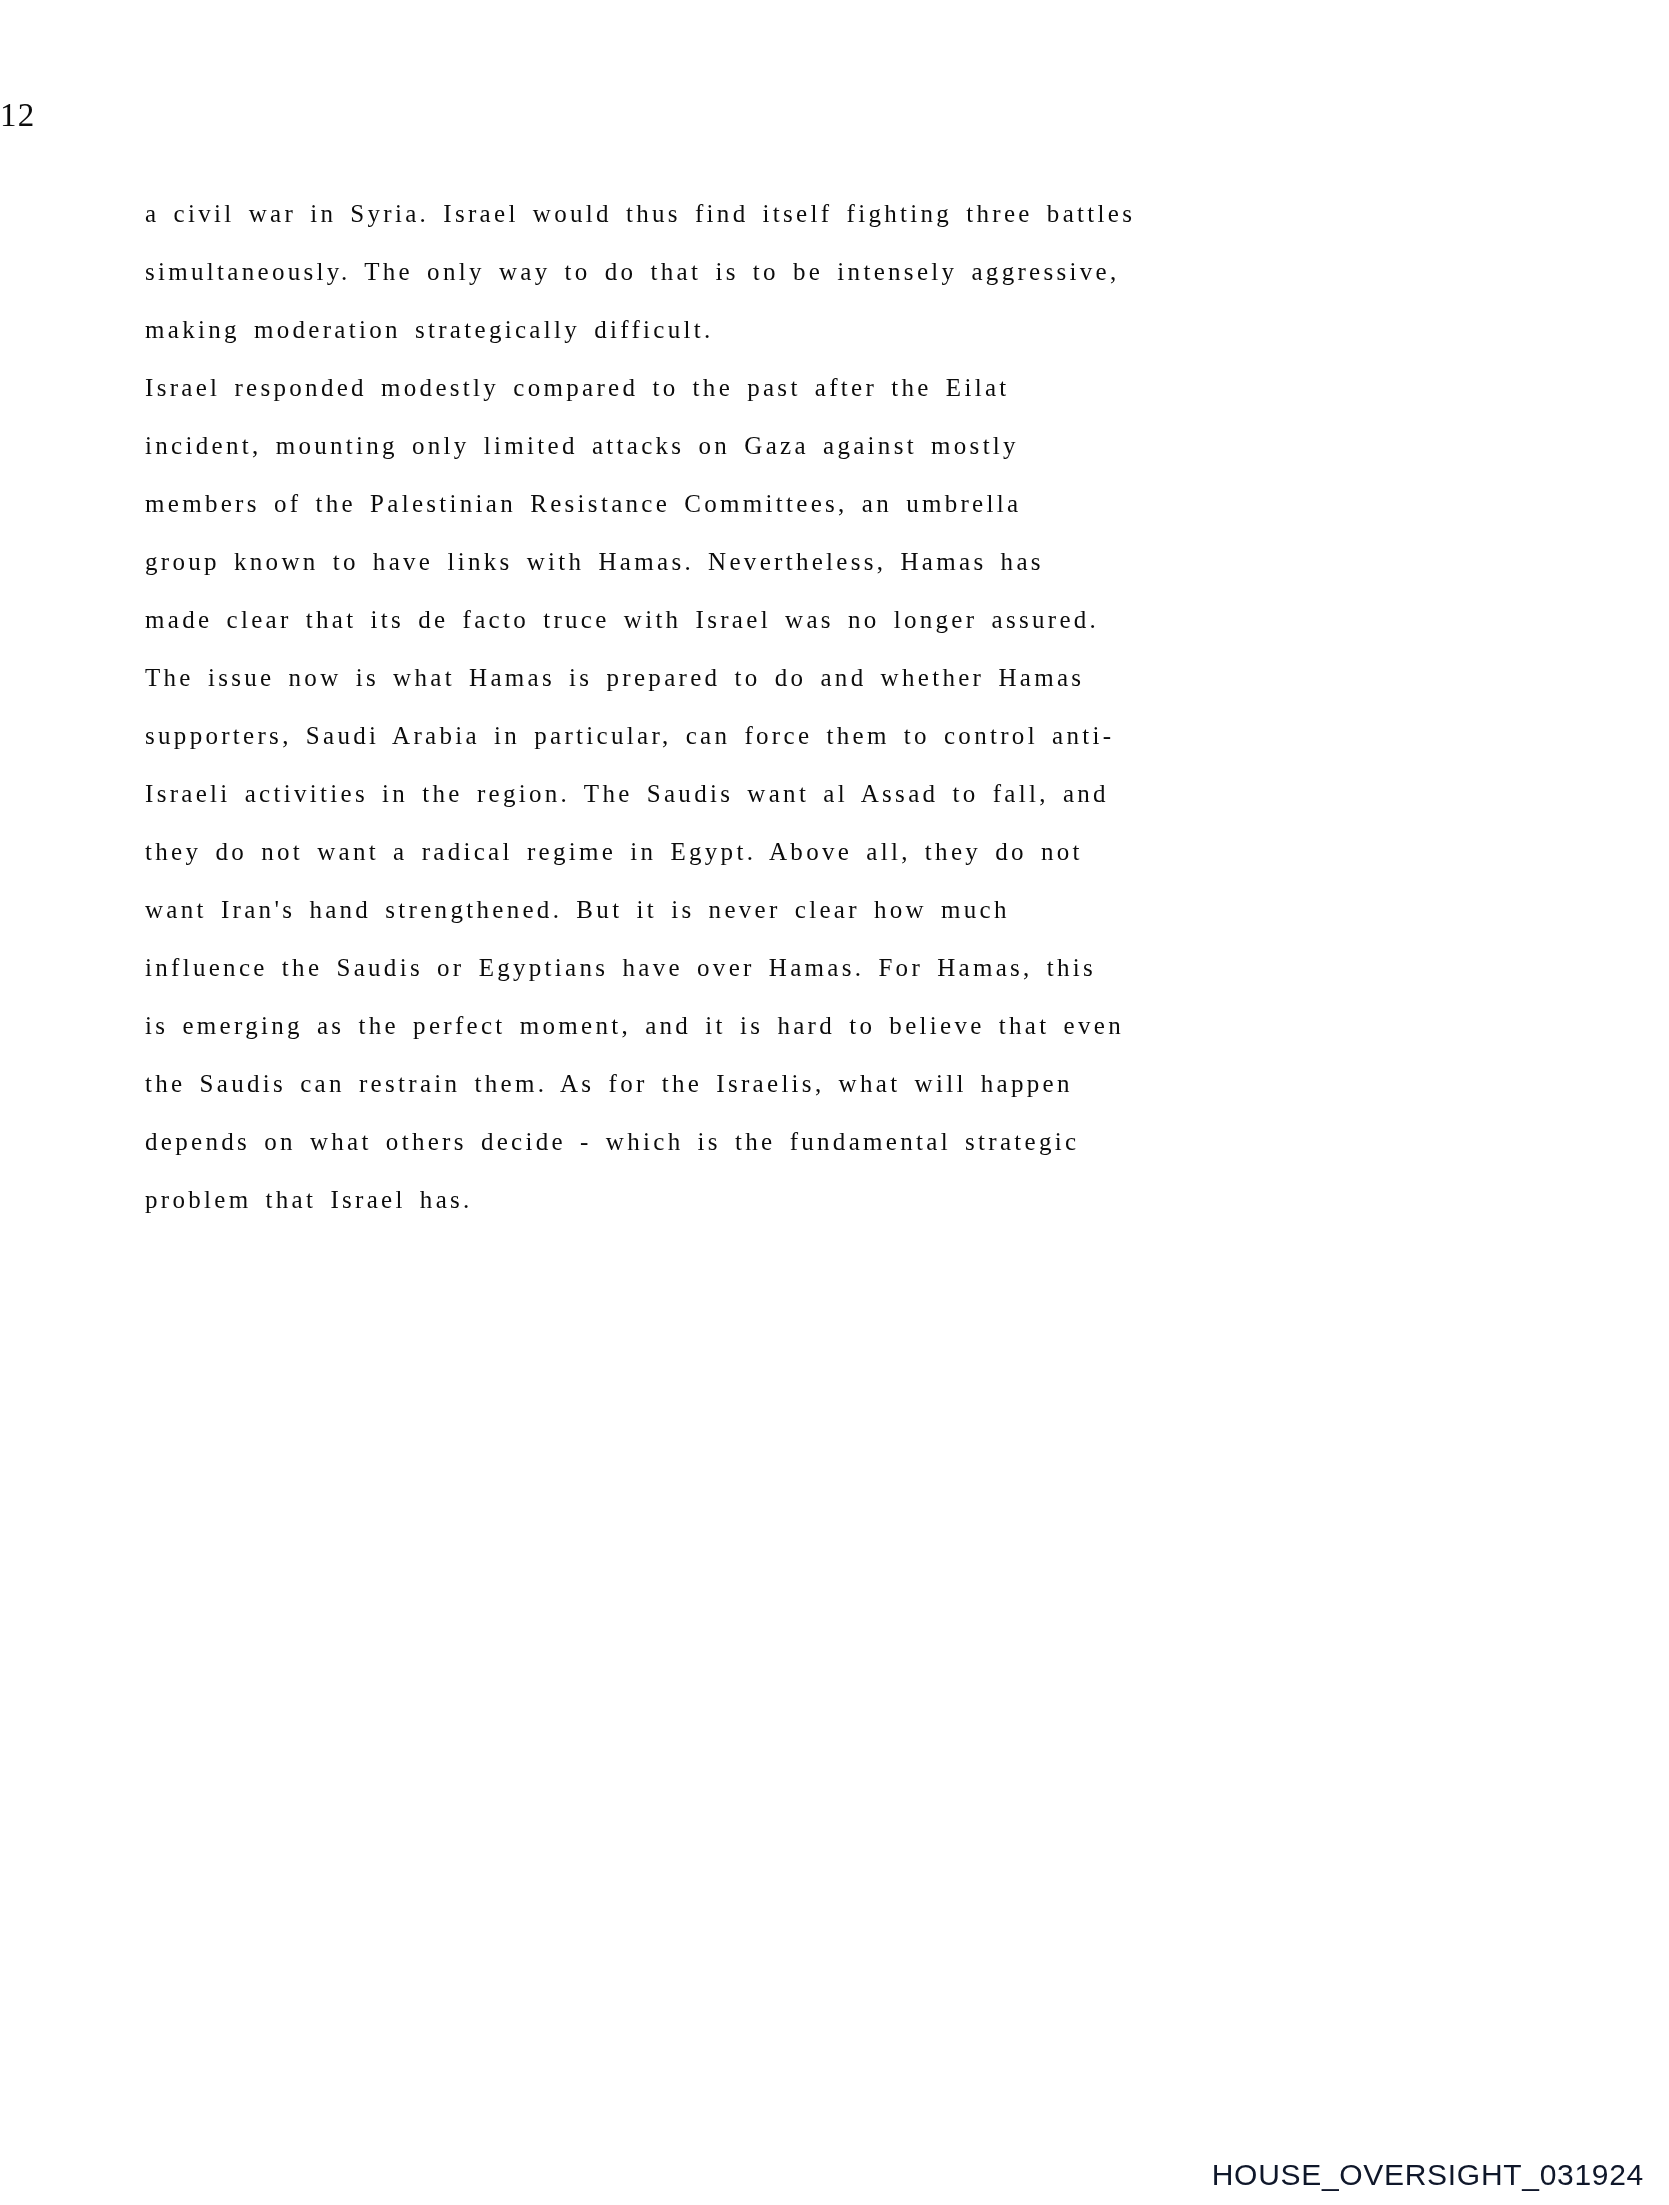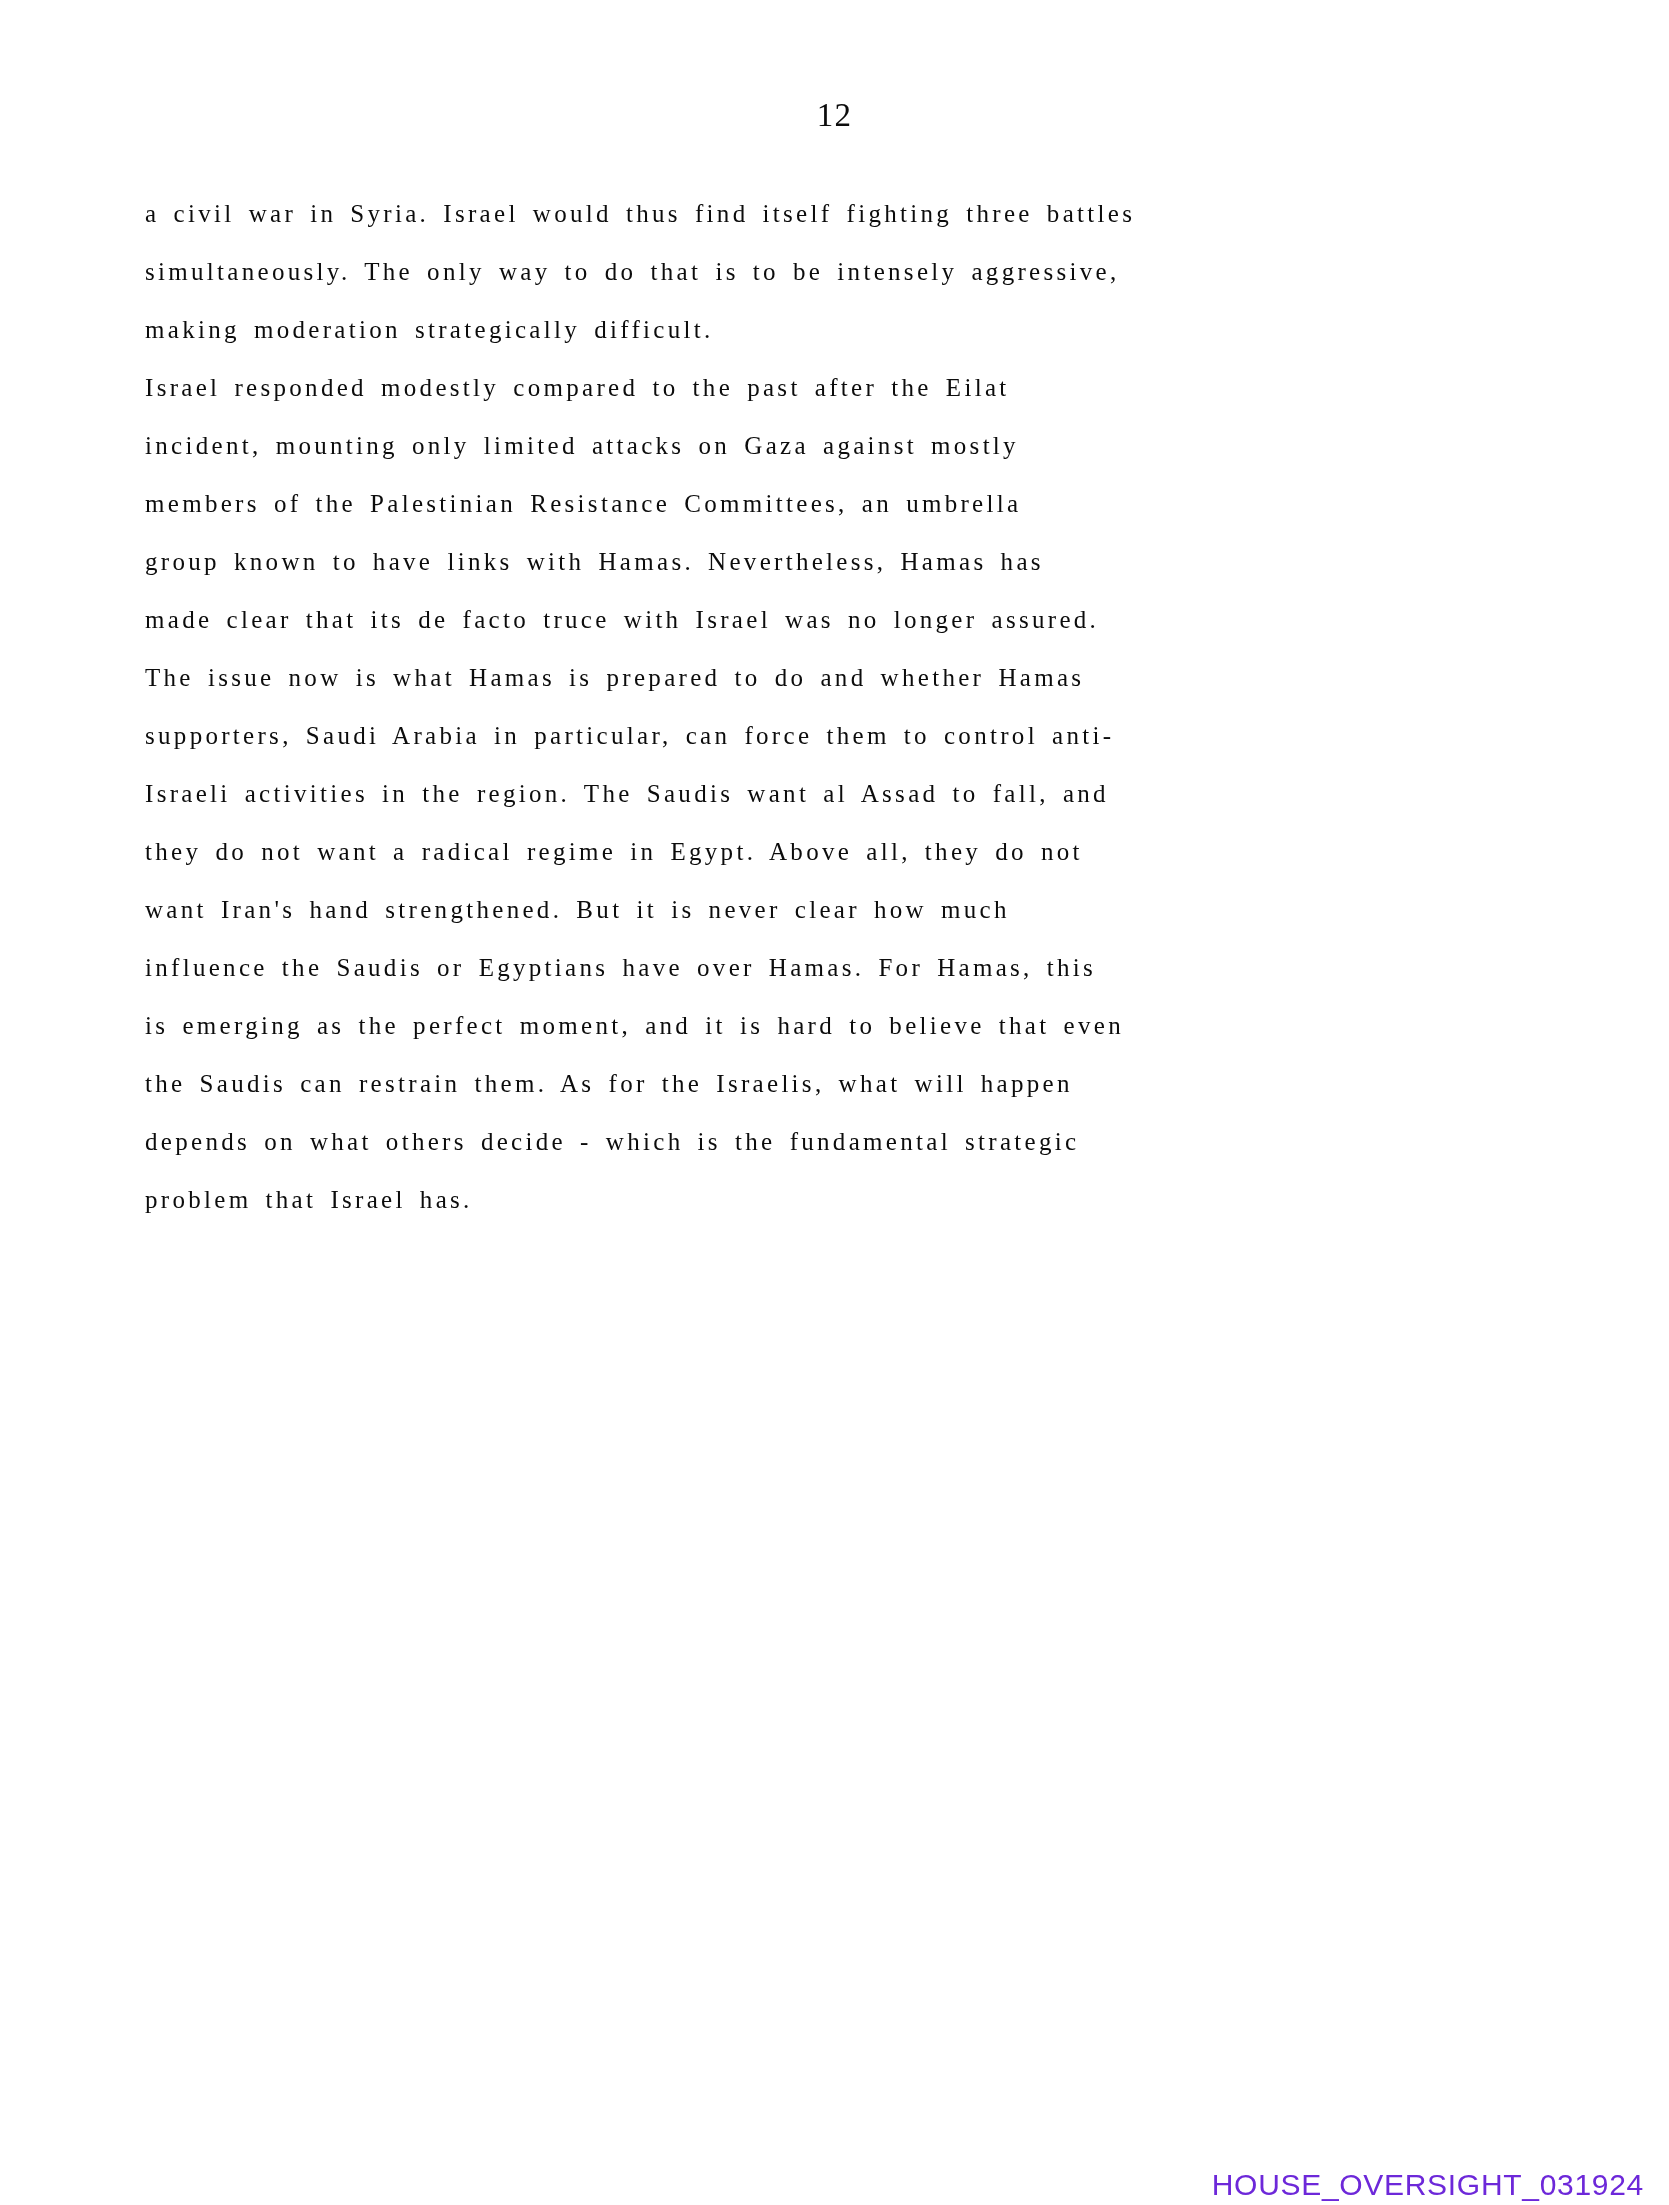--- a/index.html
+++ b/index.html
@@ -14,21 +14,20 @@
     background: #ffffff;
     font-family: "Liberation Serif", serif;
     color: #0c0c0c;
     overflow: hidden;
   }
   .page-number {
     position: absolute;
     top: 99px;
     left: 0;
     width: 100%;
-    text-align: center;
     font-size: 33px;
     line-height: 1;
     letter-spacing: 1.3px;
   }
   .content {
     position: absolute;
     left: 145px;
     top: 185px;
     width: 1404px;
   }
@@ -45,26 +44,26 @@
     font-style: italic;
     font-size: 33px;
     line-height: 56px;
     letter-spacing: 3.3px;
     word-spacing: 4.6px;
     white-space: pre-line;
   }
   .bates-footer {
     position: absolute;
     right: 25px;
-    bottom: 5px;
+    bottom: 15px;
     font-family: "Liberation Sans", sans-serif;
     font-size: 30px;
     line-height: 1;
     letter-spacing: 0.7px;
-    color: #6d28d9;
+    color: #0f172a;
   }
 </style>
 </head>
 <body>
 
 <div class="page">
 
   <div class="page-number">12</div>
 
   <div class="content">

